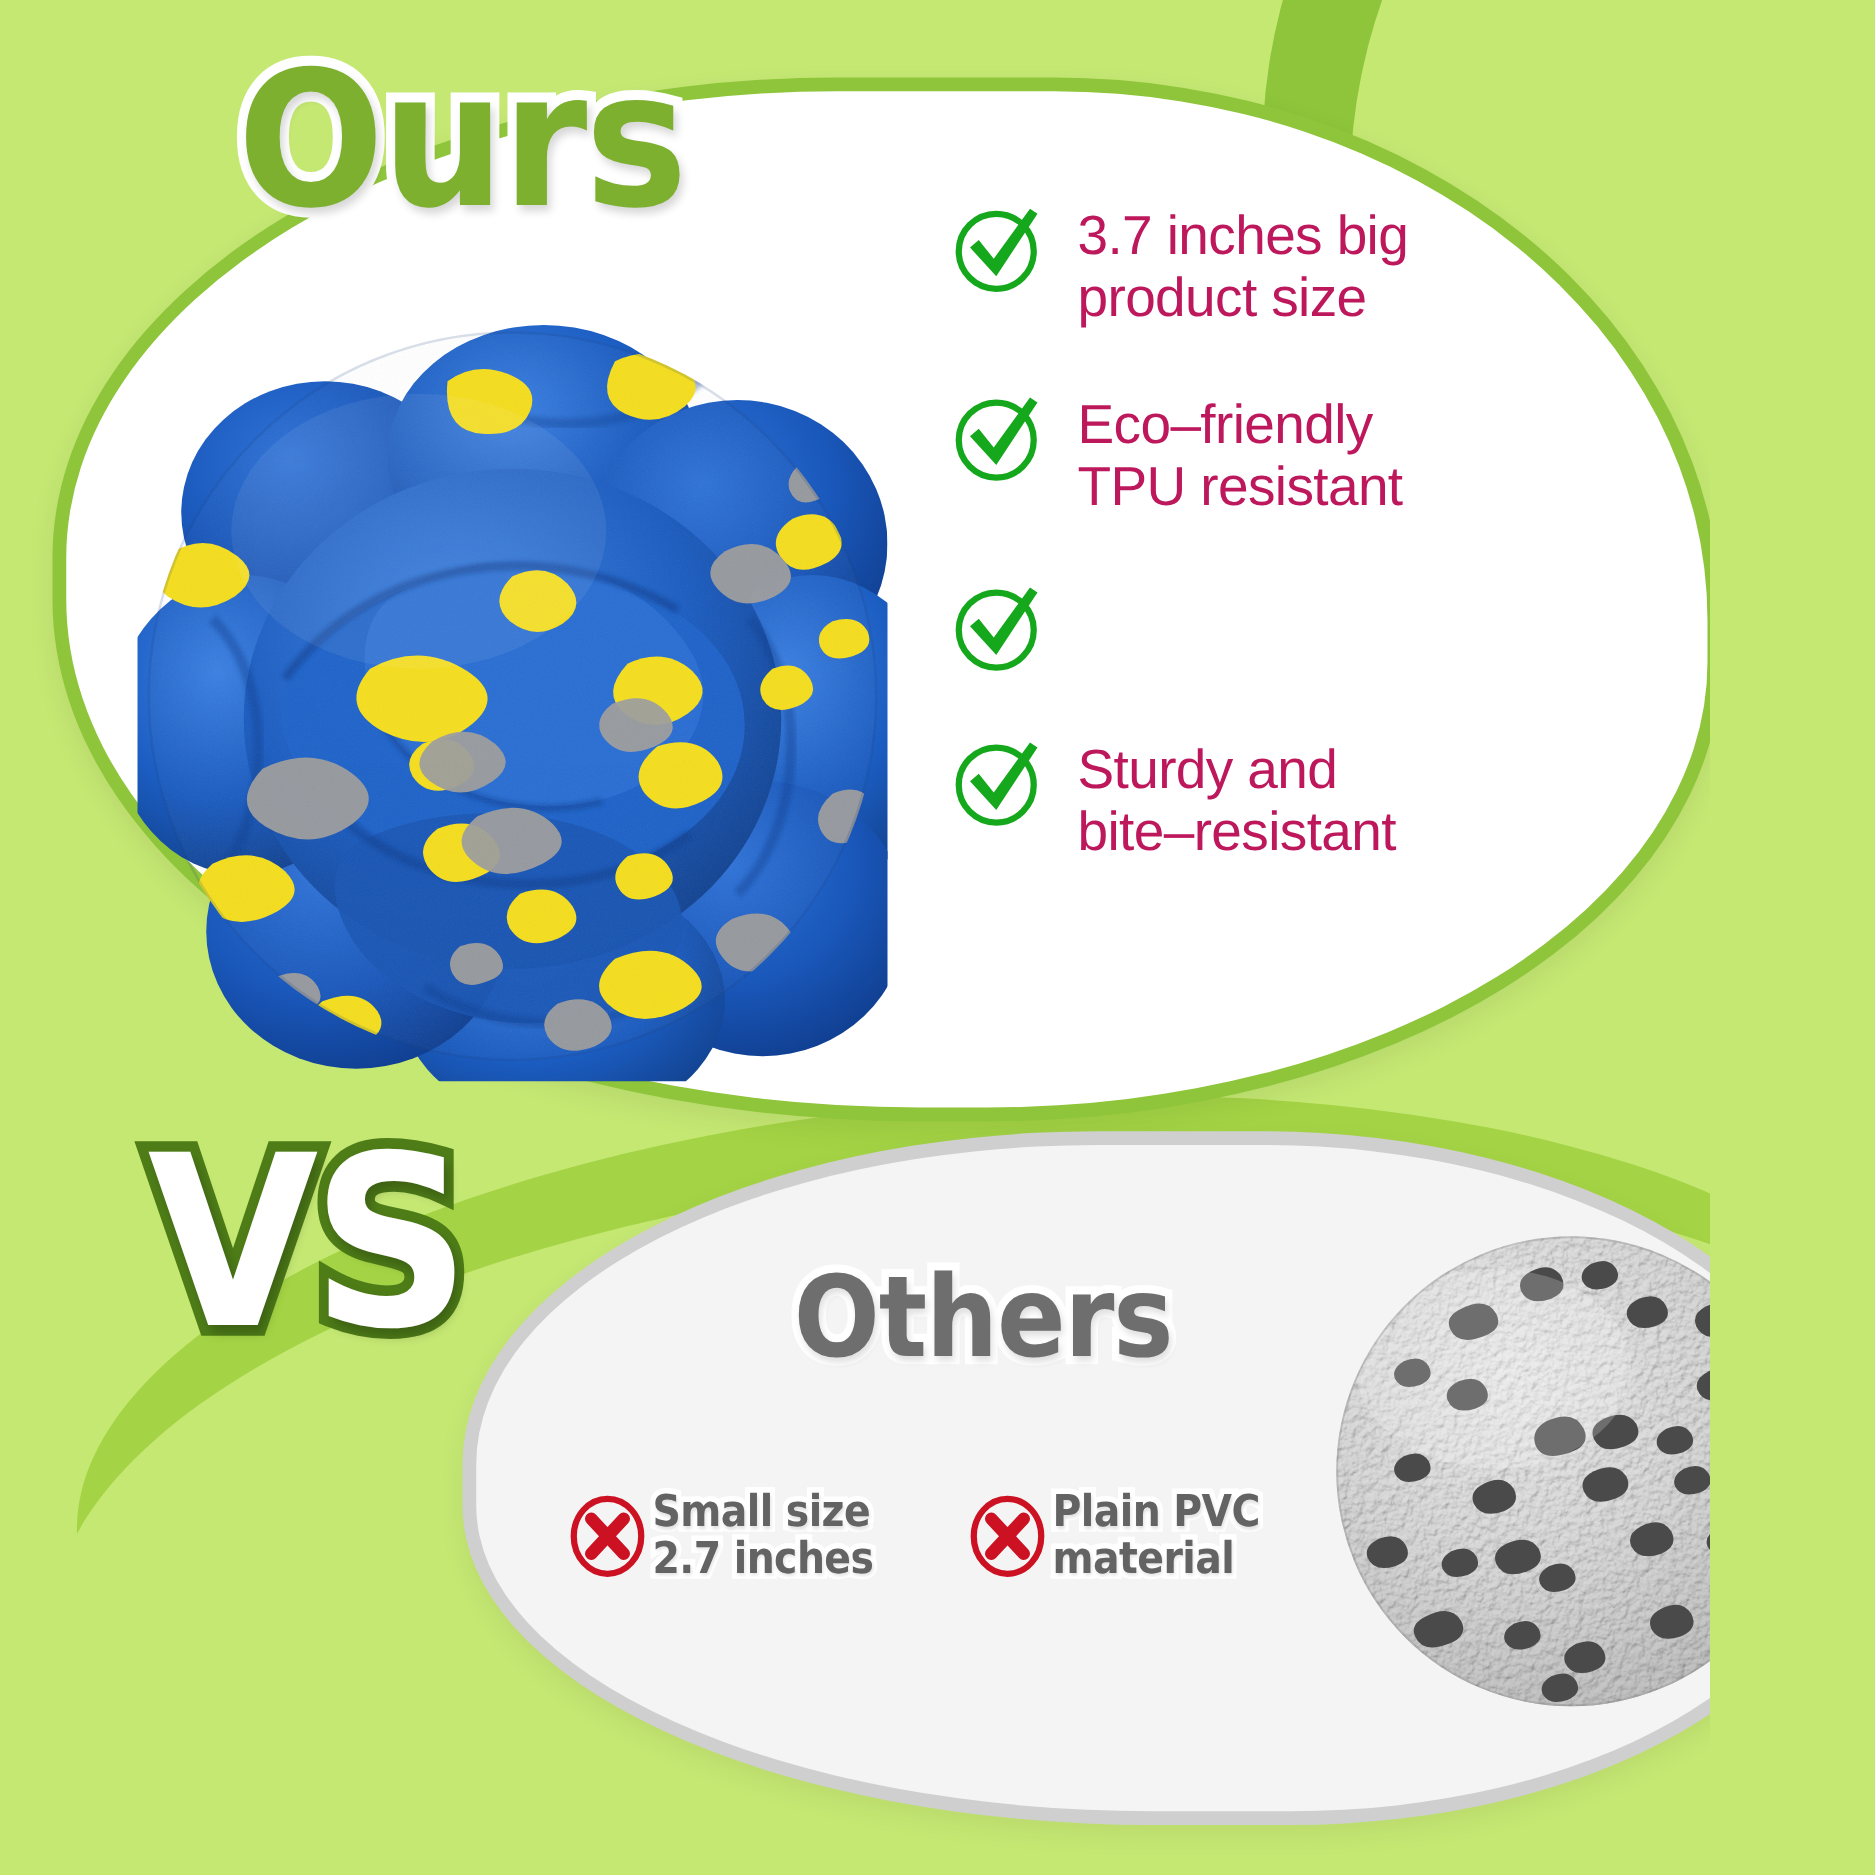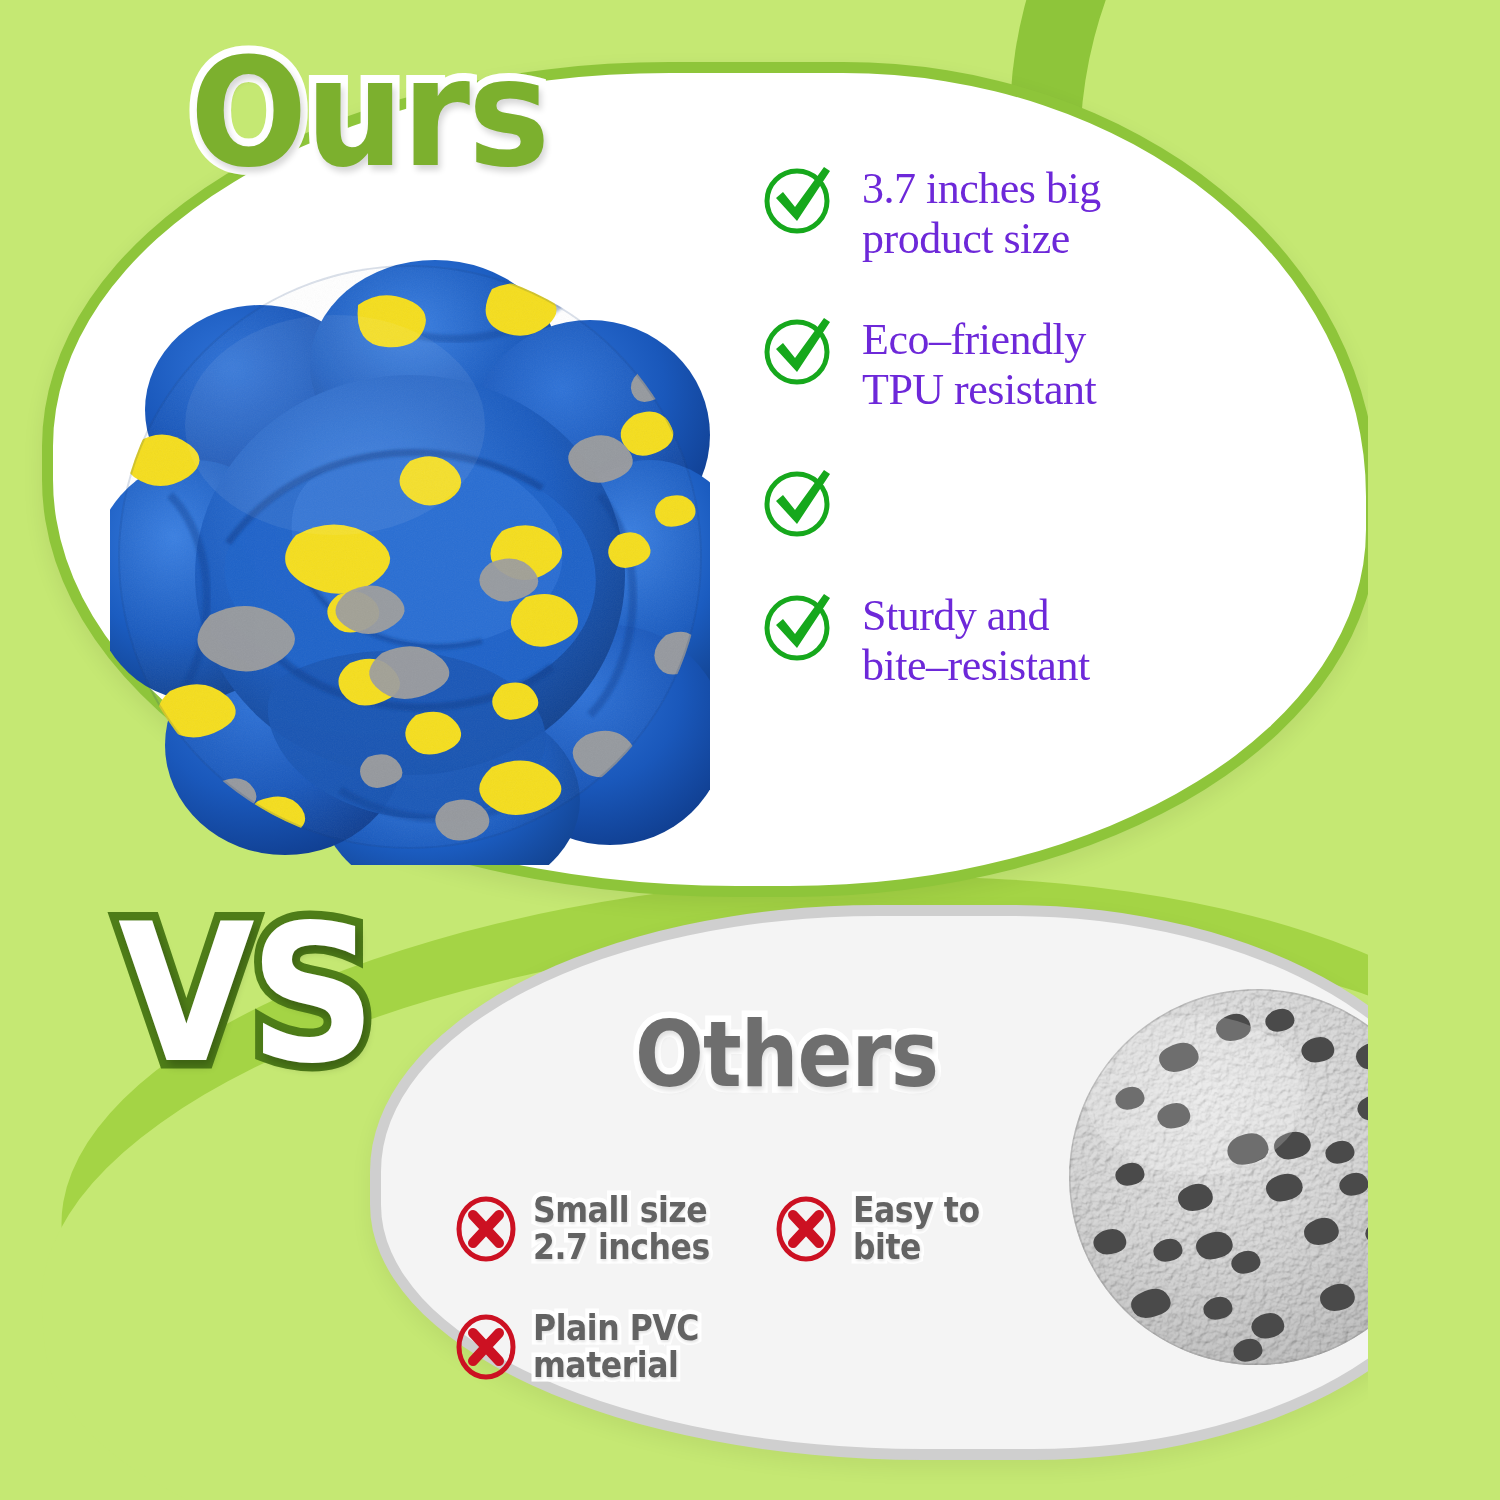--- a/index.html
+++ b/index.html
@@ -66,22 +66,22 @@
     z-index:20;
   }
   .pro-row{
     display:flex; align-items:flex-start; gap:26px;
     margin-bottom:48px;
   }
   .pro-row:last-child{margin-bottom:0;margin-top:20px;}
   .check-icon{flex:0 0 auto; width:74px;height:74px; margin-top:2px;}
   .pro-text{
     font-size:44px; line-height:1.13;
-    color:#6d28d9;
-    font-family:Liberation Serif, serif;
+    color:#be185d;
+    font-family:Liberation Sans, sans-serif;
     letter-spacing:-.5px;
     white-space:pre-line;
     padding-top:4px;
   }
 
   
   .ball-blue{
     position:absolute; left:110px; top:245px; width:600px; height:620px;
     z-index:15;
   }
@@ -131,21 +131,21 @@
   
   .cons{
     position:absolute; left:455px; top:1178px;
     width:620px;
     display:grid;
     grid-template-columns:300px 300px;
     grid-template-rows:102px 102px;
     column-gap:20px; row-gap:16px;
     z-index:25;
   }
-  .con-row{display:flex; align-items:center; gap:16px;}
+  .con-row{display:flex; align-items:center; gap:5px;}
   .x-icon{flex:0 0 auto; width:62px;height:68px;}
   .con-text{
     font-size:35px; line-height:1.05;
     font-weight:bold;
     font-family:"DejaVu Sans", sans-serif;
     color:#636363;
     letter-spacing:-.5px;
     transform:scaleX(.9);
     transform-origin:left center;
     white-space:pre-line;
@@ -376,33 +376,26 @@
 
     <div class="con-row">
       <svg class="x-icon" viewBox="0 0 62 68">
         <ellipse cx="31" cy="34" rx="27" ry="30" fill="none" stroke="#cc1122" stroke-width="5"></ellipse>
         <path d="M18 20 L44 48 M44 20 L18 48" stroke="#cc1122" stroke-width="10" stroke-linecap="round"></path>
       </svg>
       <div class="con-text">Small size
 2.7 inches</div>
     </div>
 
+
     <div class="con-row">
       <svg class="x-icon" viewBox="0 0 62 68">
         <ellipse cx="31" cy="34" rx="27" ry="30" fill="none" stroke="#cc1122" stroke-width="5"></ellipse>
         <path d="M18 20 L44 48 M44 20 L18 48" stroke="#cc1122" stroke-width="10" stroke-linecap="round"></path>
       </svg>
-      <div class="con-text">Easy to bite</div>
-    </div>
-
-    <div class="con-row">
-      <svg class="x-icon" viewBox="0 0 62 68">
-        <ellipse cx="31" cy="34" rx="27" ry="30" fill="none" stroke="#cc1122" stroke-width="5"></ellipse>
-        <path d="M18 20 L44 48 M44 20 L18 48" stroke="#cc1122" stroke-width="10" stroke-linecap="round"></path>
-      </svg>
       <div class="con-text">Plain PVC
 material</div>
     </div>
 
 
   </div>
 
   <div class="vs-title">VS</div>
 
 </div>

